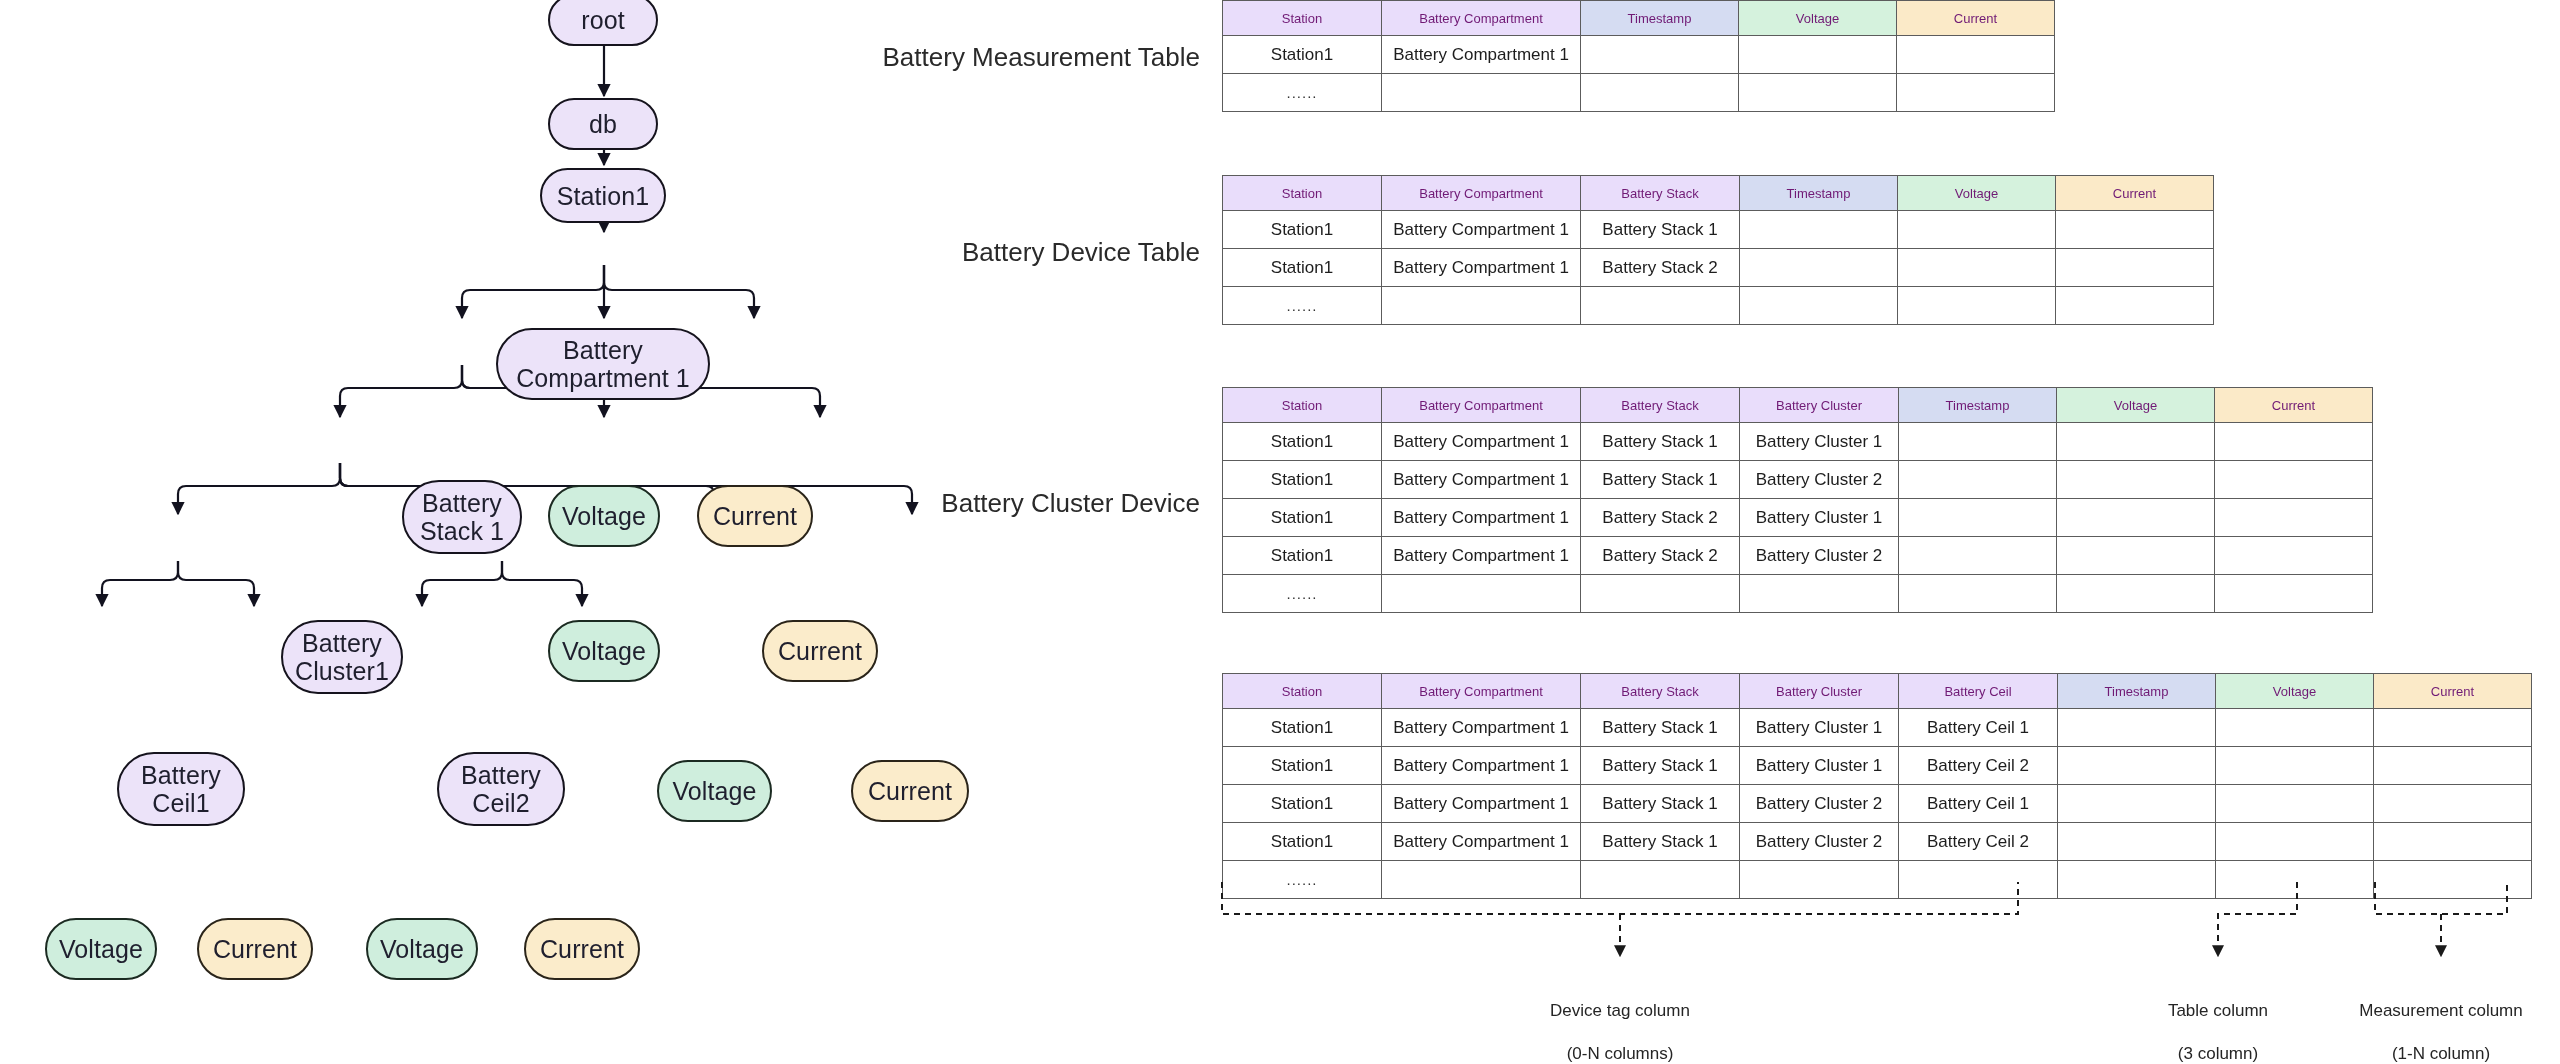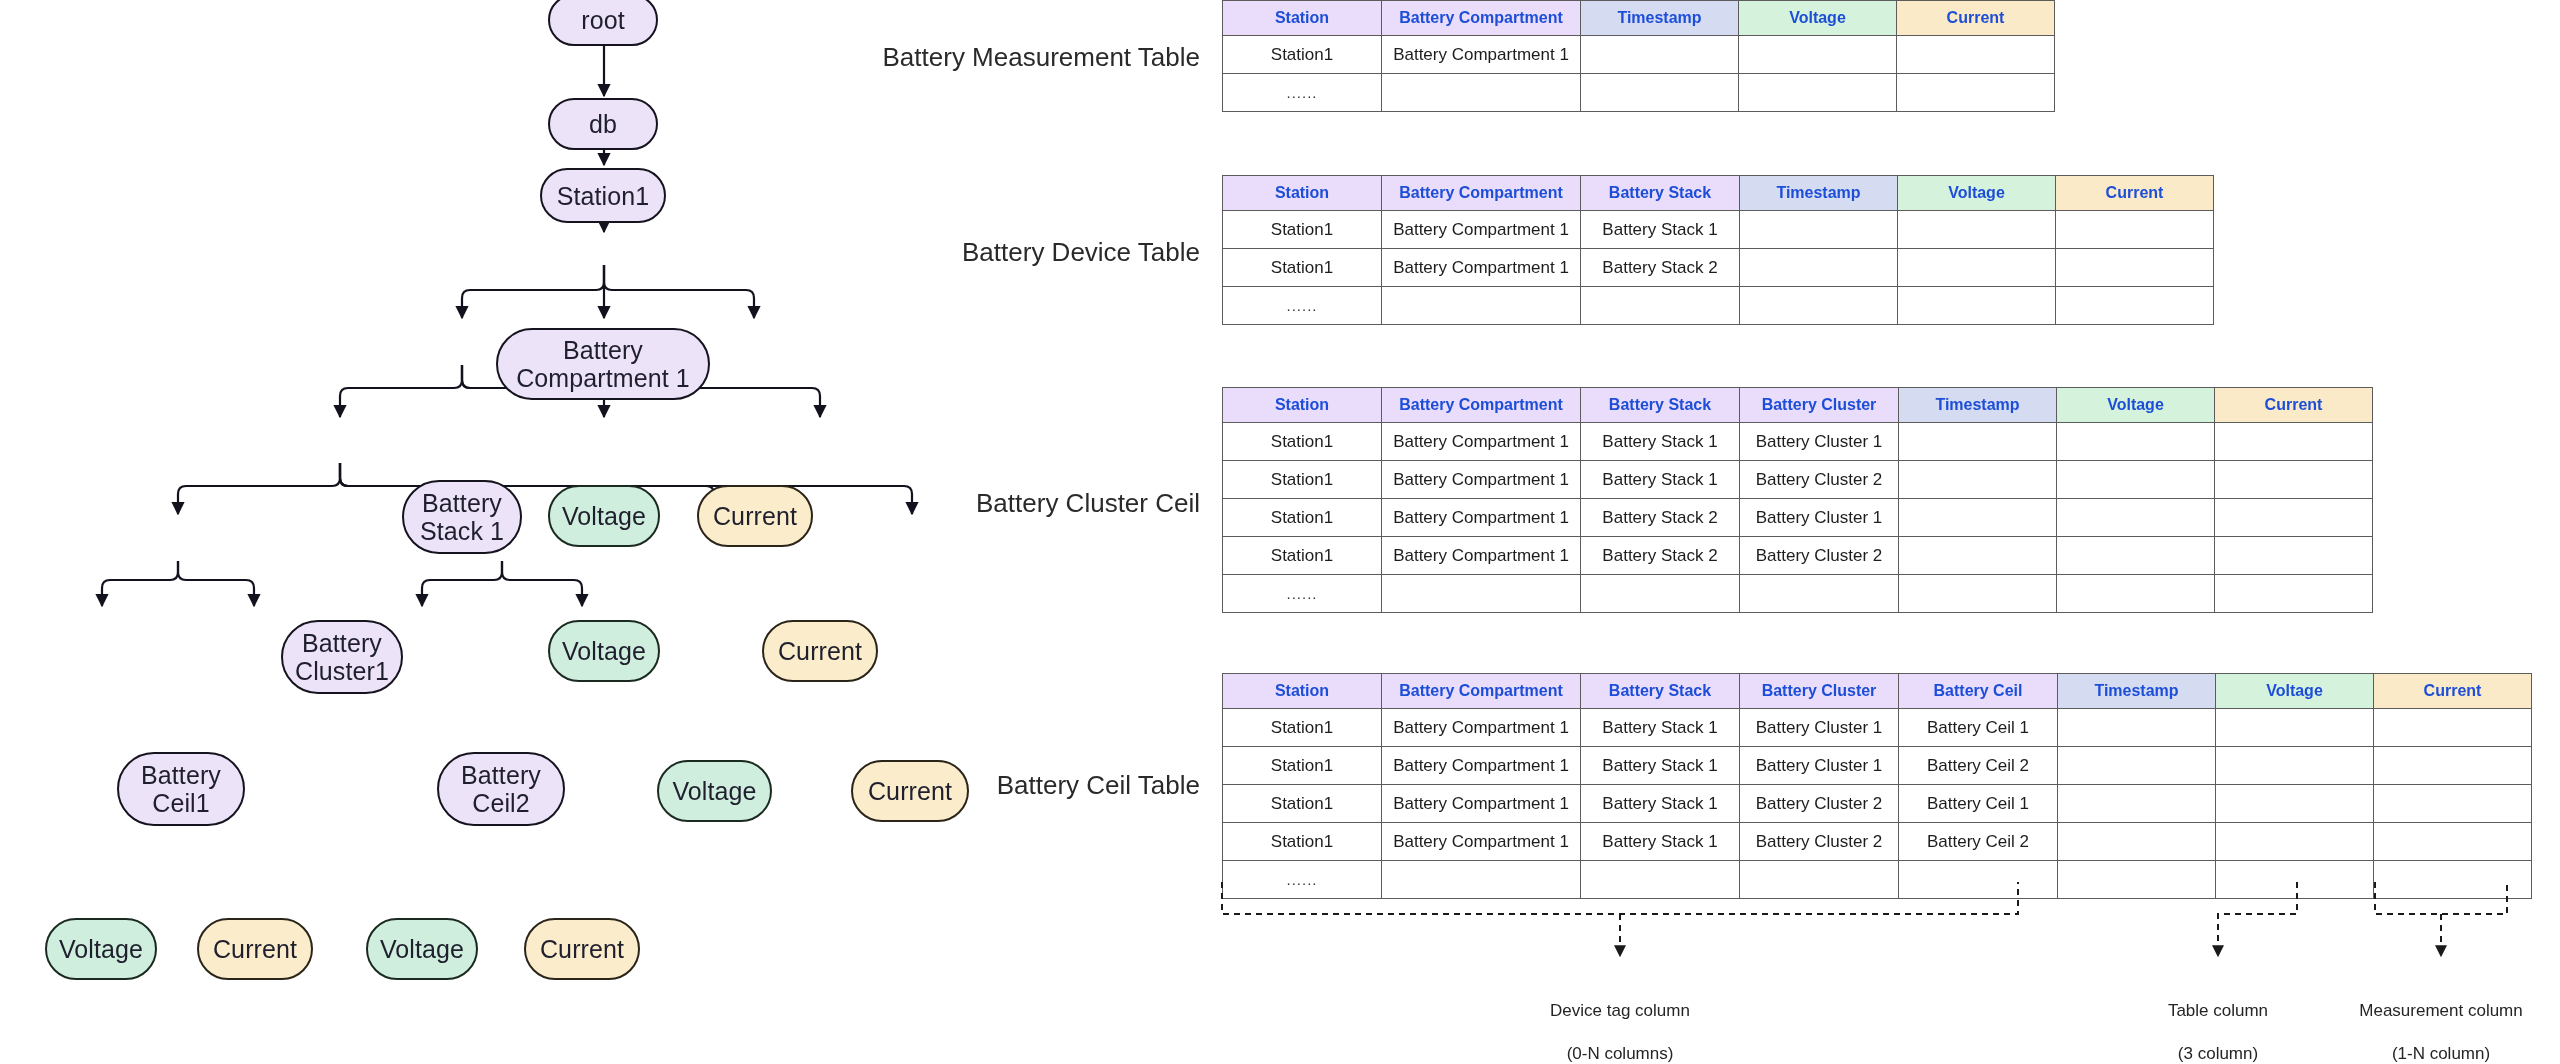--- a/index.html
+++ b/index.html
@@ -70,24 +70,24 @@
   table.dtable td {
     border: 1.3px solid #5c5c5c;
     text-align: center;
     vertical-align: middle;
     padding: 0;
     height: 37px;
     overflow: hidden;
     white-space: nowrap;
   }
   table.dtable th {
-    font-weight: bold;
-    font-size: 16px;
+    font-weight: normal;
+    font-size: 13px;
     height: 34px;
-    color: #1d4ed8;
+    color: #701a75;
   }
   th.c-tag  { background: #e9ddfb; }
   th.c-time { background: #d5dcf2; }
   th.c-volt { background: #d5f2dd; }
   th.c-curr { background: #fbeac8; }
   td.cell   { background: #ffffff; color: #1d1d1d; font-size: 17px; }
   td.ellipsis { letter-spacing: 1px; font-size: 15px; color: #333; }
 
   
   #annot-svg {
@@ -165,22 +165,21 @@
     <div class="node grn" style="left:657px; top:760px; width:115px; height:62px;">Voltage</div>
     <div class="node yel" style="left:851px; top:760px; width:118px; height:62px;">Current</div>
     <div class="node grn" style="left:45px;  top:918px; width:112px; height:62px;">Voltage</div>
     <div class="node yel" style="left:197px; top:918px; width:116px; height:62px;">Current</div>
     <div class="node grn" style="left:366px; top:918px; width:112px; height:62px;">Voltage</div>
     <div class="node yel" style="left:524px; top:918px; width:116px; height:62px;">Current</div>
   </div>
 
   <div class="tbl-label" style="left:700px; top:42px;  width:500px;">Battery Measurement Table</div>
   <div class="tbl-label" style="left:700px; top:237px; width:500px;">Battery Device Table</div>
-  <div class="tbl-label" style="left:700px; top:488px; width:500px;">Battery Cluster Ceil</div>
-  <div class="tbl-label" style="left:700px; top:770px; width:500px;">Battery Ceil Table</div>
+  <div class="tbl-label" style="left:700px; top:488px; width:500px;">Battery Cluster Device</div>
 
   <table class="dtable" id="t0" style="left:1222px; top:0px; width:828px;">
     <colgroup>
         <col style="width:159px">
         <col style="width:199px">
         <col style="width:158px">
         <col style="width:158px">
         <col style="width:158px">
       </colgroup>
     <thead>

